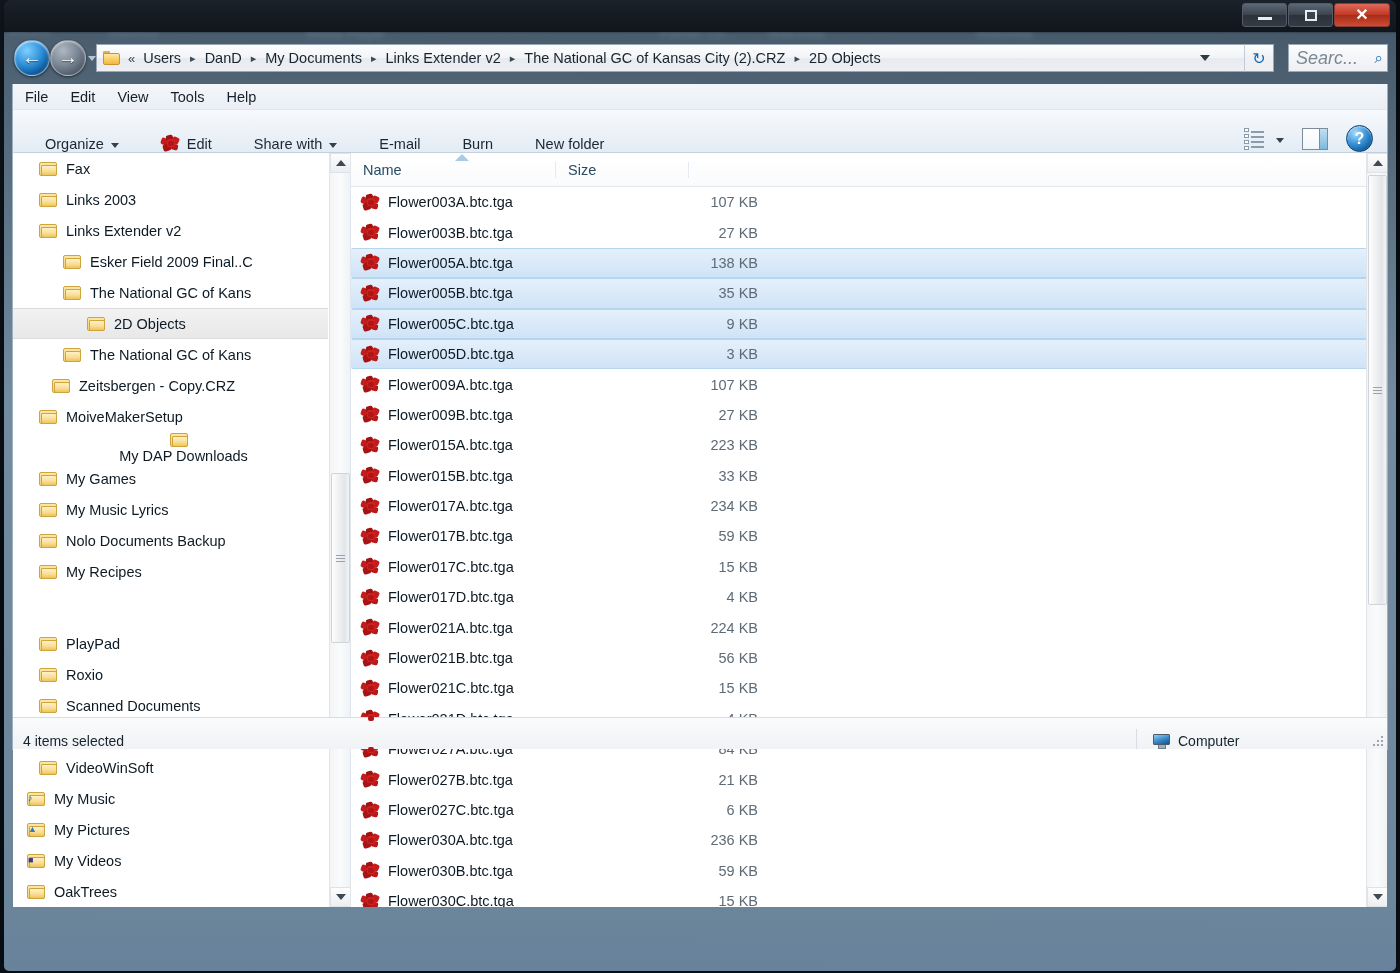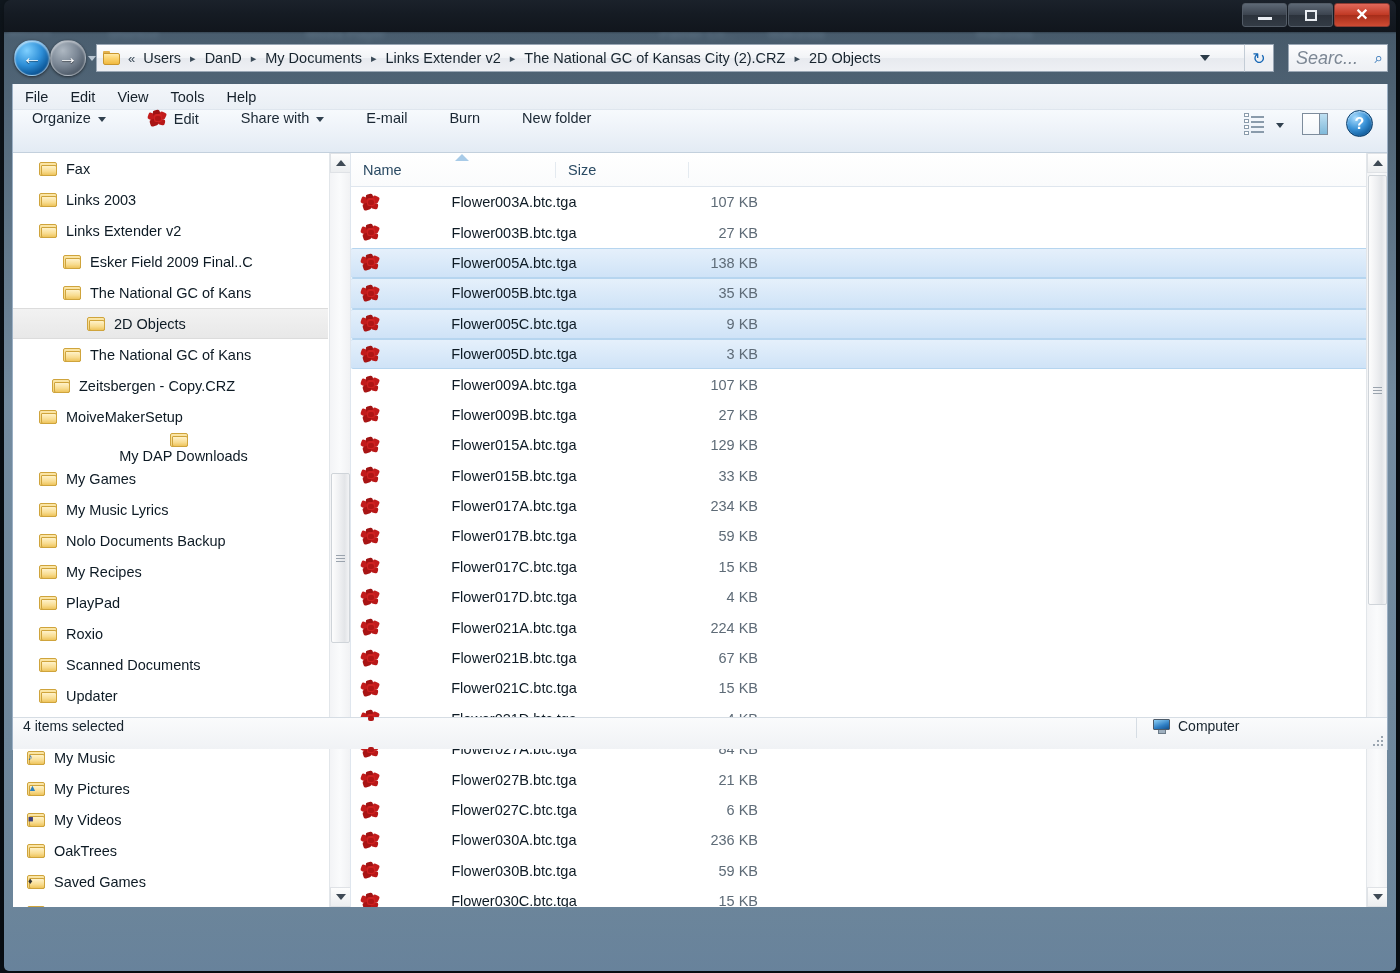--- a/index.html
+++ b/index.html
@@ -161,21 +161,21 @@
     display: flex; align-items: center;
     padding-left: 12px;
     border-bottom: 1px solid #dfe6ee;
   }
   .menuitem { font-size: 14.5px; color:#15202a; margin-right: 22px; cursor: default; }
 
   #toolbar {
     height: 43px;
     background: linear-gradient(180deg,#f7fafd 0%,#eef3f9 45%,#e3ebf4 100%);
     border-bottom: 1px solid #c3d0dd;
-    display:flex; align-items:flex-start; padding-left: 19px;
+    display:flex; align-items:flex-end; padding-left: 32px;
     position: relative;
   }
   .tbitem { font-size: 14.5px; color:#1a2733; display:flex; align-items:center; cursor:default; }
   .tbgap { width: 42px; }
   .caret { width:0;height:0;border-left:4px solid transparent;border-right:4px solid transparent;
            border-top:5px solid #31414f; margin-left:7px; margin-top:3px;}
   #tbright { position:absolute; right: 14px; display:flex; align-items:center; gap:18px; }
   .viewico { display:flex; }
   .viewico .col { display:flex; flex-direction:column; gap:2px; margin-right:2px;}
   .viewico .dot { width:5px;height:4px;border:1px solid #8a9bab; background:#fff;}
@@ -276,21 +276,21 @@
   .frow {
     height: 30.4px; display:flex; align-items:center;
     padding-left: 10px; cursor:default;
     position: relative;
   }
   .frow.sel {
     background: linear-gradient(180deg,#e5f0fb 0%,#cfe3f7 100%);
     border-top:1px solid #b6d5ef; border-bottom:1px solid #b6d5ef;
     border-radius: 2px;
   }
-  .frow .fname { font-size: 14.5px; color:#0d1a24; margin-left: 8px; width: 252px; text-align: center; }
+  .frow .fname { font-size: 14.5px; color:#0d1a24; margin-left: 8px; width: 252px; }
   .frow .fsize { font-size: 14.5px; color:#5e6b77; width: 118px; text-align: right; }
 
   
   .flower { width:19px; height:17px; position:relative; flex:0 0 auto; }
   .flower span {
     position:absolute; background:#b01616; border-radius:2px;
   }
   .p1 { left:0px;  top:3px;  width:7px;  height:7px;  transform: rotate(18deg); background:#c21c1c !important;}
   .p2 { left:5px;  top:0px;  width:7px;  height:6px;  transform: rotate(-12deg); background:#9f1212 !important;}
   .p3 { left:11px; top:2px;  width:7px;  height:7px;  transform: rotate(25deg); background:#c21c1c !important;}
@@ -301,21 +301,21 @@
     position:absolute; left:7px; top:6px; width:6px; height:5px;
     background: linear-gradient(180deg,#ffd24a,#e79b12);
     border-radius:1px; z-index:3;
   }
 
   
   #statusbar {
     position:absolute; left:0; bottom:0; width:100%; height:32px;
     background: linear-gradient(180deg,#fafbfc 0%,#f0f2f5 100%);
     border-top: 1px solid #d6dde4;
-    display:flex; align-items:flex-start;
+    display:flex; align-items:flex-end;
   }
   #statusleft { flex:1; padding-left: 10px; font-size:14px; color:#17242e; }
   #statusdiv { width:1px; height:20px; background:#d6dde4; }
   #statusright { width: 250px; display:flex; align-items:center; padding-left: 16px; gap:7px; }
   #statusright .lbl { font-size:14px; color:#17242e; }
   .monitor { width:18px; height:15px; position:relative; }
   .monitor .screen {
     position:absolute; left:0; top:0; width:17px; height:11px;
     background: linear-gradient(160deg,#8fd0f5 0%,#2f7fc4 60%,#14538f 100%);
     border:1px solid #4c5a68; border-radius:1px;
@@ -571,21 +571,21 @@
               </span>
               <span class="lbl">Nolo Documents Backup</span>
             </div>
             <div class="tree-row" style="padding-left: 26px;">
               <span class="ico fld">
                 <span class="back"></span>
                 <span class="front"></span>
               </span>
               <span class="lbl">My Recipes</span>
             </div>
-            <div class="tree-row" style="padding-left: 26px;">
+            <div class="tree-row" style="padding-left: 26px; margin-top: 41px;">
               <span class="ico fld">
                 <span class="back"></span>
                 <span class="front"></span>
               </span>
               <span class="lbl">PlayPad</span>
             </div>
             <div class="tree-row" style="padding-left: 26px;">
               <span class="ico fld">
                 <span class="back"></span>
                 <span class="front"></span>
@@ -792,21 +792,21 @@
               <span class="flower">
                 <span class="p1"></span>
                 <span class="p2"></span>
                 <span class="p3"></span>
                 <span class="p4"></span>
                 <span class="p5"></span>
                 <span class="p6"></span>
                 <span class="core"></span>
               </span>
               <span class="fname">Flower015A.btc.tga</span>
-              <span class="fsize">129 KB</span>
+              <span class="fsize">223 KB</span>
             </div>
             <div class="frow">
               <span class="flower">
                 <span class="p1"></span>
                 <span class="p2"></span>
                 <span class="p3"></span>
                 <span class="p4"></span>
                 <span class="p5"></span>
                 <span class="p6"></span>
                 <span class="core"></span>
@@ -883,21 +883,21 @@
               <span class="flower">
                 <span class="p1"></span>
                 <span class="p2"></span>
                 <span class="p3"></span>
                 <span class="p4"></span>
                 <span class="p5"></span>
                 <span class="p6"></span>
                 <span class="core"></span>
               </span>
               <span class="fname">Flower021B.btc.tga</span>
-              <span class="fsize">67 KB</span>
+              <span class="fsize">56 KB</span>
             </div>
             <div class="frow">
               <span class="flower">
                 <span class="p1"></span>
                 <span class="p2"></span>
                 <span class="p3"></span>
                 <span class="p4"></span>
                 <span class="p5"></span>
                 <span class="p6"></span>
                 <span class="core"></span>

